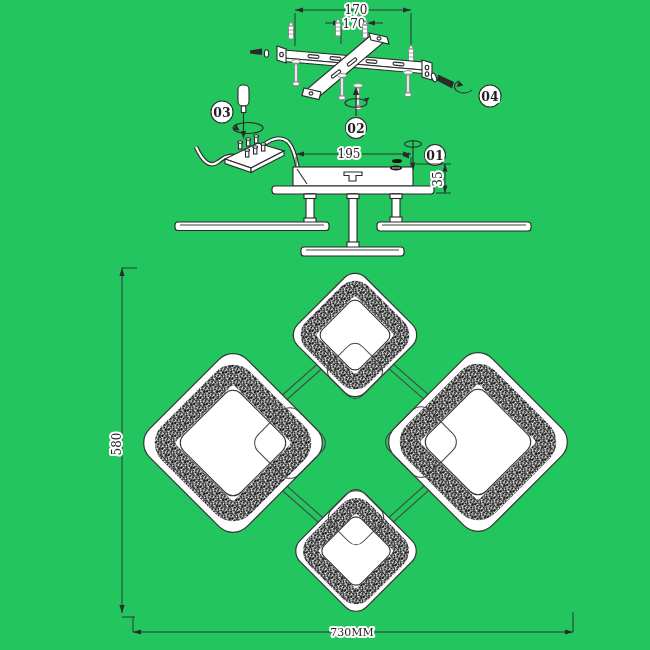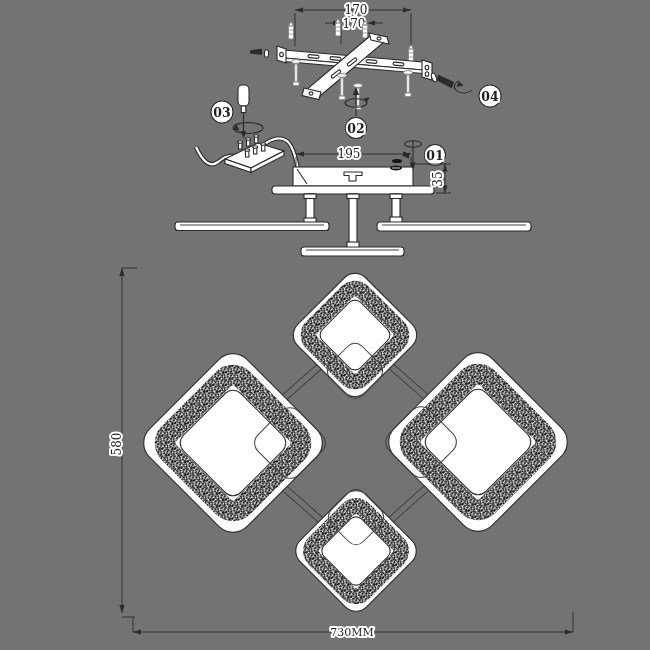--- a/index.html
+++ b/index.html
@@ -1,16 +1,16 @@
 <!DOCTYPE html>
 <html><head>
 <meta charset="utf-8">
 <style>
   html,body{margin:0;padding:0;background:#ffffff;}
-  .stage{position:relative;width:650px;height:650px;background:#737373;overflow:hidden;}
+  .stage{position:relative;width:650px;height:650px;background:#22c55e;overflow:hidden;}
   svg{display:block;}
   svg text{font-family:"DejaVu Serif", serif;fill:#1f1f1f;paint-order:stroke;stroke:#ffffff;stroke-width:4px;stroke-linejoin:round;}
   .dim{font-size:12px;}
   .dims{font-size:11px;}
   .lbl{font-size:12.5px;font-weight:bold;}
   .ln{stroke:#2b2b2b;stroke-width:1.1;fill:none;}
   .lnf{stroke:#2b2b2b;stroke-width:1.1;fill:#ffffff;}
   .thin{stroke:#2b2b2b;stroke-width:0.9;fill:none;}
   .gray{stroke:#8a8a8a;stroke-width:1;fill:#ffffff;}
   .ar{fill:#2b2b2b;stroke:none;}

